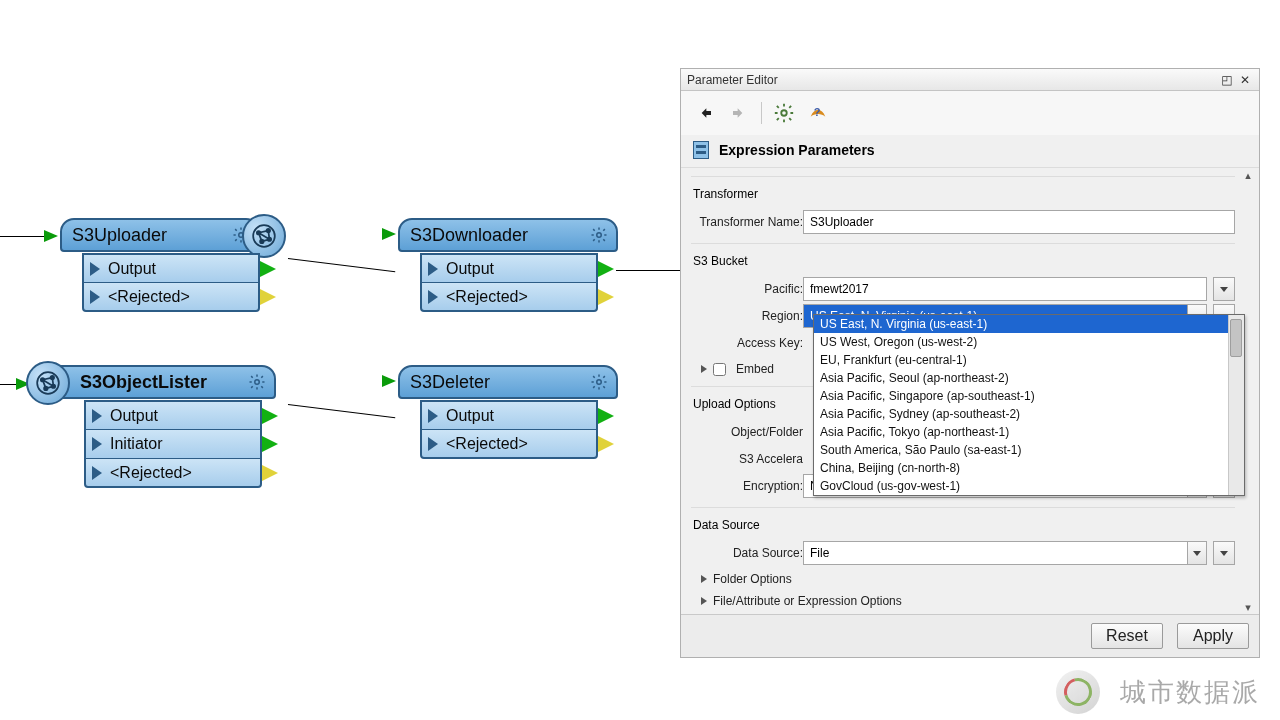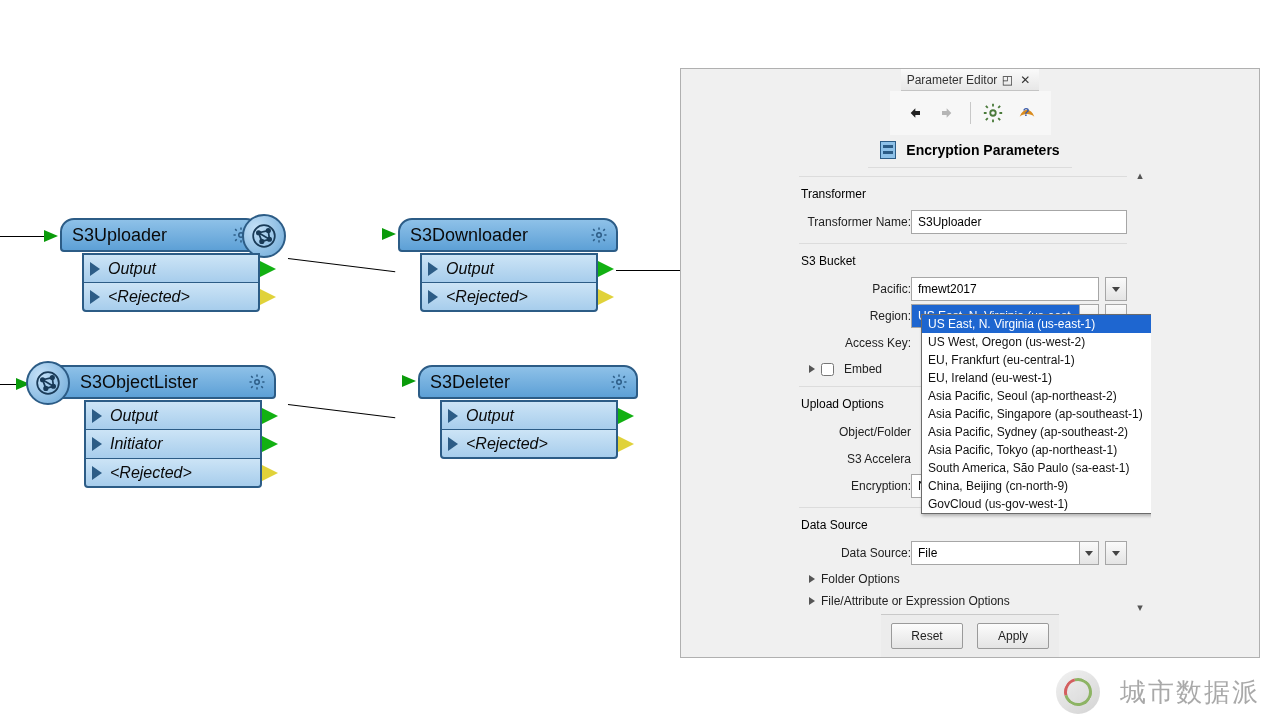--- a/index.html
+++ b/index.html
@@ -72,21 +72,20 @@
     background: linear-gradient(#cce4f6, #a7cdec);
     border: 2px solid #2c5c86;
     border-top-width: 1px;
     border-bottom-width: 1px;
     margin-top: -1px;
     padding: 2px 4px 2px 6px;
     font-size: 16px;
     color: #0a0a0a;
     position: relative;
     height: 30px;
-    font-style: italic;
   }
   .tx-port:first-child { border-top-width: 2px; }
   .tx-port:last-child  { border-bottom-width: 2px; border-radius: 0 0 4px 4px; }
   .tx-port .play {
     display: inline-block;
     width: 0; height: 0;
     border-top: 7px solid transparent;
     border-bottom: 7px solid transparent;
     border-left: 10px solid #2c5c86;
     margin-right: 8px;
@@ -103,21 +102,20 @@
 
   
   .panel {
     position: absolute;
     left: 680px; top: 68px;
     width: 580px; height: 590px;
     background: #f0f0f0;
     border: 1px solid #b0b0b0;
     display: flex;
     flex-direction: column;
-    align-items: center;
   }
   .panel-titlebar {
     background: linear-gradient(#fafafa,#e7e7e7);
     border-bottom: 1px solid #c4c4c4;
     padding: 3px 6px;
     display: flex;
     align-items: center;
     font-size: 12px;
     color: #333;
     height: 22px;
@@ -298,21 +296,21 @@
     background: #ececec;
     padding: 8px 10px;
     display: flex;
     justify-content: flex-end;
     gap: 14px;
   }
   .panel-footer button {
     width: 72px; height: 26px;
     border: 1px solid #9a9a9a;
     background: linear-gradient(#fcfcfc,#e4e4e4);
-    font-size: 12px;
+    font-size: 16px;
     color: #222;
     border-radius: 2px;
   }
 
   
   .watermark {
     position: absolute;
     right: 20px;
     bottom: 6px;
     display: flex;
@@ -410,21 +408,21 @@
         </div>
       <div class="tx-port">
           <span class="play"></span>
           <span>&lt;Rejected&gt;</span>
           <span class="out-arrow out-yellow"></span>
         </div>
     </div>
   </div>
 
   <div class="tx-node" style="left:32px; top:365px; width:244px;">
-    <div class="tx-title" style="border-radius:20px 14px 4px 4px; padding-left:46px;">
+    <div class="tx-title" style="border-radius:20px 14px 4px 4px; padding-left:46px;font-weight:bold;">
       <span class="tx-icon-bubble" style="right:auto; left:-8px;">
         <svg width="26" height="26" viewBox="0 0 24 24" fill="none" stroke="#1a3b58" stroke-width="1.6">
             <circle cx="12" cy="12" r="10"></circle>
             <circle cx="7" cy="9" r="1.6" fill="#1a3b58"></circle>
             <circle cx="16" cy="7" r="1.6" fill="#1a3b58"></circle>
             <circle cx="17" cy="15" r="1.6" fill="#1a3b58"></circle>
             <circle cx="10" cy="17" r="1.6" fill="#1a3b58"></circle>
             <path d="M7 9L16 7 17 15 10 17 7 9 17 15"></path>
           </svg>
       </span>
@@ -448,21 +446,21 @@
           <span class="out-arrow out-green"></span>
         </div>
       <div class="tx-port">
           <span class="play"></span>
           <span>&lt;Rejected&gt;</span>
           <span class="out-arrow out-yellow"></span>
         </div>
     </div>
   </div>
 
-  <div class="tx-node" style="left:418px; top:365px; width:220px;">
+  <div class="tx-node" style="left:398px; top:365px; width:220px;">
     <div class="tx-title">
       <span class="conn-arrowhead" style="position:absolute; left:-18px; top:8px;"></span>
       <span>S3Deleter</span>
       <span class="gear">
         <svg width="18" height="18" viewBox="0 0 24 24" fill="none" stroke="#2c5c86" stroke-width="2">
             <circle cx="12" cy="12" r="3"></circle>
             <path d="M12 2v3M12 19v3M4.2 4.2l2.1 2.1M17.7 17.7l2.1 2.1M2 12h3M19 12h3M4.2 19.8l2.1-2.1M17.7 6.3l2.1-2.1"></path>
           </svg>
       </span>
     </div>
@@ -510,21 +508,21 @@
     <div class="tbtn">
         <svg width="22" height="22" viewBox="0 0 24 24">
           <path fill="#d98b1e" d="M4 16c4-10 12-10 16 0-4-4-12-4-16 0z"></path>
           <text x="11" y="15" font-size="12" fill="#3a5aa8" text-anchor="middle" font-weight="bold">?</text>
         </svg>
       </div>
   </div>
 
   <div class="section-header">
     <span class="tf-icon"></span>
-    <span>Encryption Parameters</span>
+    <span>Expression Parameters</span>
   </div>
 
   <div class="panel-body">
     <span class="scroll-arrow" style="top:0;">▴</span>
     <span class="scroll-arrow" style="bottom:0;">▾</span>
 
     <div class="group">
       <div class="group-title">Transformer</div>
       <div class="form-row">
         <label>Transformer Name:</label>
@@ -570,27 +568,26 @@
         <span>Embed</span>
       </div>
 
       <div class="region-dd">
         <div class="dd-scroll">
             <div class="dd-thumb"></div>
           </div>
         <span class="selected">US East, N. Virginia (us-east-1)</span>
         <div class="opt">US West, Oregon (us-west-2)</div>
         <div class="opt">EU, Frankfurt (eu-central-1)</div>
-        <div class="opt">EU, Ireland (eu-west-1)</div>
         <div class="opt">Asia Pacific, Seoul (ap-northeast-2)</div>
         <div class="opt">Asia Pacific, Singapore (ap-southeast-1)</div>
         <div class="opt">Asia Pacific, Sydney (ap-southeast-2)</div>
         <div class="opt">Asia Pacific, Tokyo (ap-northeast-1)</div>
         <div class="opt">South America, São Paulo (sa-east-1)</div>
-        <div class="opt">China, Beijing (cn-north-9)</div>
+        <div class="opt">China, Beijing (cn-north-8)</div>
         <div class="opt">GovCloud (us-gov-west-1)</div>
       </div>
     </div>
 
     <div class="group">
       <div class="group-title">Upload Options</div>
       <div class="form-row">
         <label>Object/Folder</label>
         <div style="flex:1"></div>
         <div class="extra-btn">

